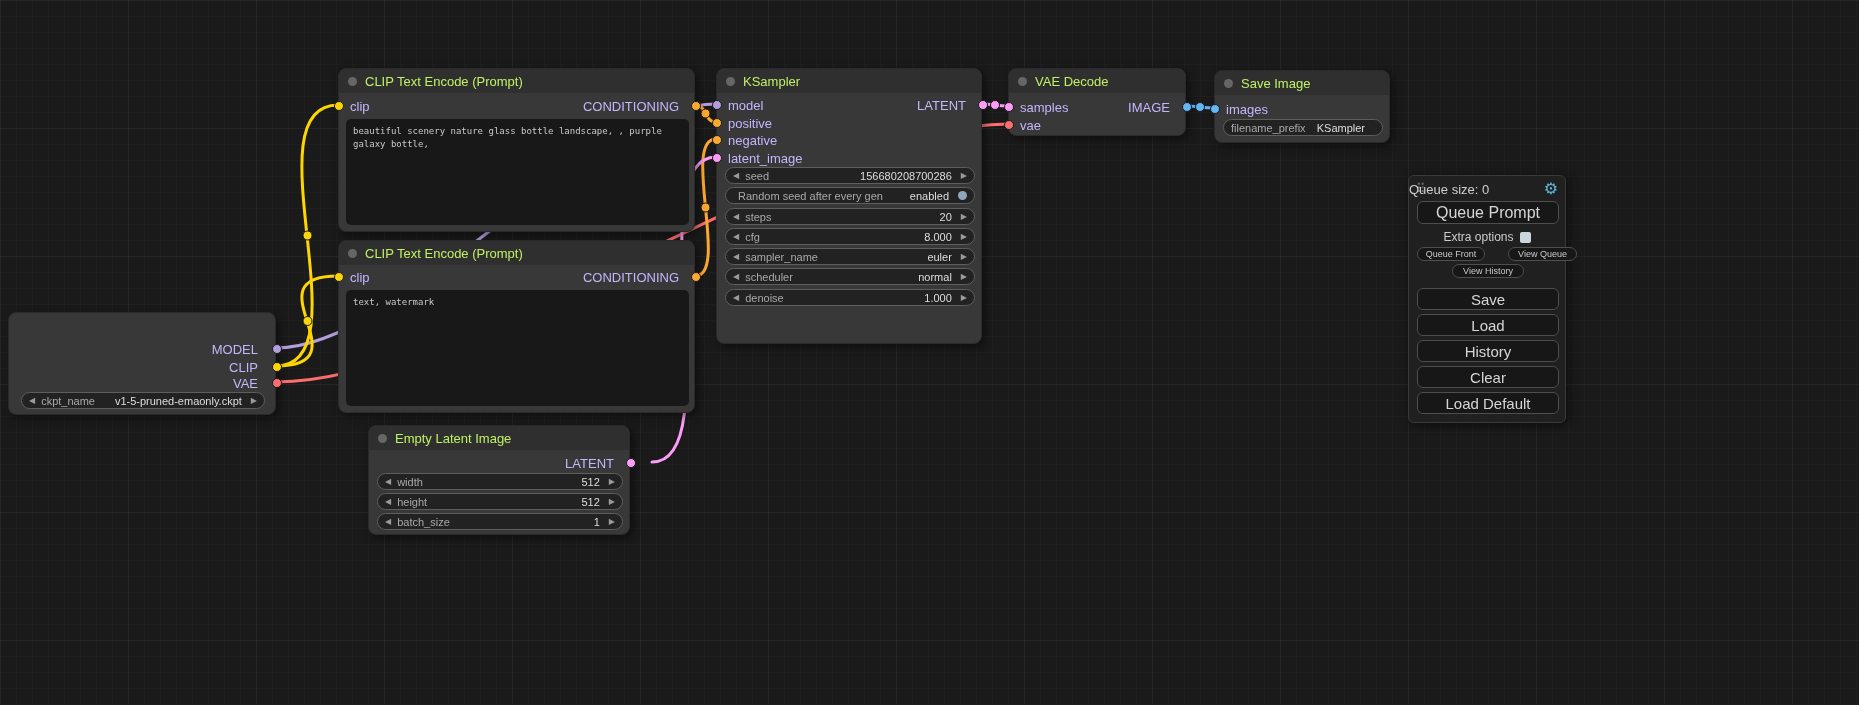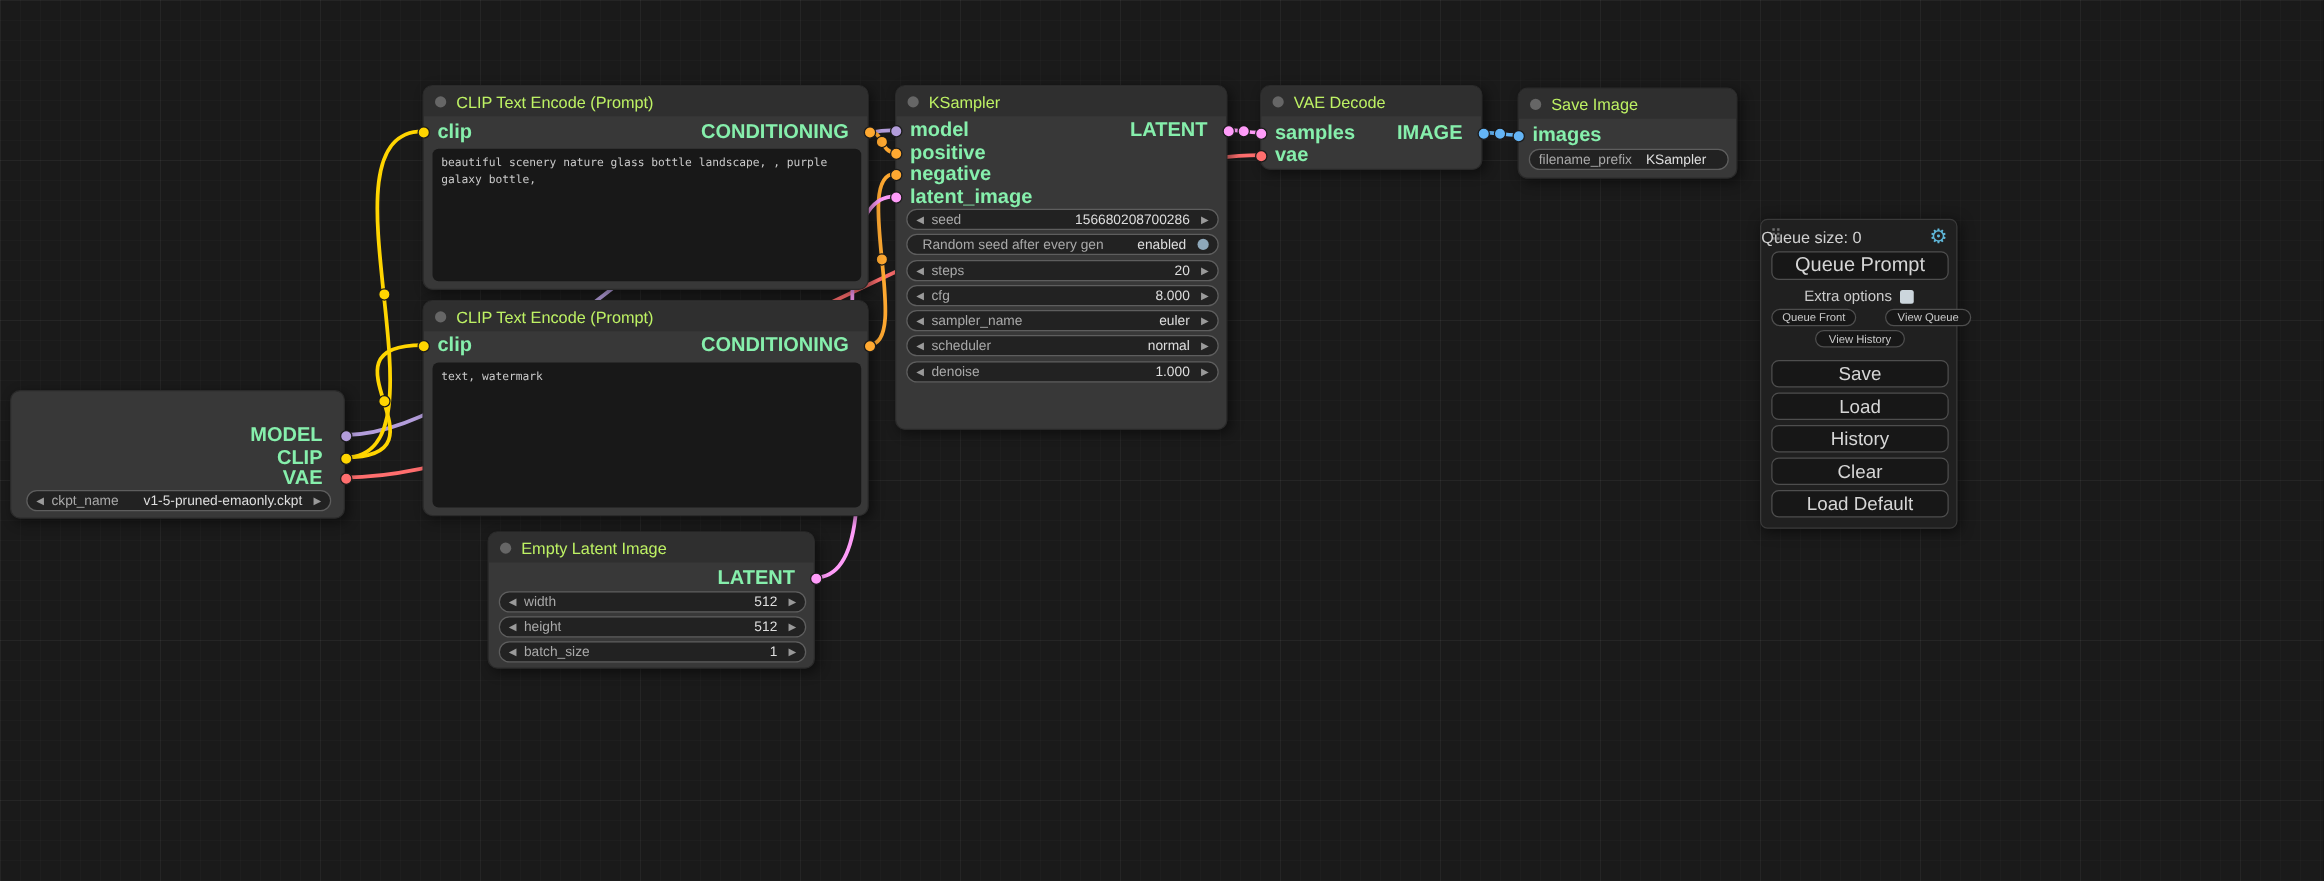--- a/index.html
+++ b/index.html
@@ -32,21 +32,21 @@
     display:flex; align-items:center; padding:0 9px; gap:8px;
     color:#bef264; font-size:13px; cursor:move;
   }
   .title-dot { width:9px; height:9px; border-radius:50%; background:#666; flex:none; }
   .slot-dot {
     position:absolute; width:10px; height:10px; border-radius:50%;
     transform:translate(-50%,-50%); border:1px solid #1b1b1b; z-index:4;
   }
   .sd-model{background:#B39DDB}.sd-clip{background:#FFD500}.sd-vae{background:#FF6E6E}
   .sd-cond{background:#FFA931}.sd-latent{background:#FF9CF9}.sd-image{background:#64B5F6}
-  .slot-label { position:absolute; font-size:16px; color:#86efac; transform:translateY(-50%); white-space:nowrap;font-weight:bold; }
+  .slot-label { position:absolute; font-size:13px; color:#c4b5fd; transform:translateY(-50%); white-space:nowrap; }
   .widget {
     position:absolute; background:#222; border:1px solid #5e5e5e;
     border-radius:9px; display:flex; align-items:center; height:17px;
     font-size:11px; padding:0 7px; gap:6px; white-space:nowrap; cursor:pointer;
   }
   .widget .arrow { color:#9a9a9a; font-size:8px; line-height:1; flex:none; }
   .widget .wname { color:#a9a9a9; overflow:hidden; }
   .widget .wval { margin-left:auto; color:#dedede; padding-right:3px; }
   .widget .knob { width:9px; height:9px; border-radius:50%; background:#8ea8ba; flex:none; }
   .prompt-text {
@@ -132,21 +132,21 @@
       <span class="title-dot"></span>
       <span>CLIP Text Encode (Prompt)</span>
     </div>
     <span class="slot-dot sd-clip" style="left:0px;top:36px"></span>
     <span class="slot-label" style="left:11px;top:36px">clip</span>
     <span class="slot-label" style="right:15px;top:36px">CONDITIONING</span>
     <span class="slot-dot sd-cond" style="left:357px;top:36px"></span>
     <textarea class="prompt-text" style="left: 7px; top: 49px; width: 343px; height: 116px;" spellcheck="false">text, watermark</textarea>
   </div>
 
-  <div class="node" style="left:390px;top:425px;width:262px;height:110px">
+  <div class="node" style="left:368px;top:425px;width:262px;height:110px">
     <div class="node-title">
       <span class="title-dot"></span>
       <span>Empty Latent Image</span>
     </div>
     <span class="slot-label" style="right:15px;top:37px">LATENT</span>
     <span class="slot-dot sd-latent" style="left:262px;top:37px"></span>
     <div class="widget" style="left:8px;top:47px;width:246px">
       <span class="arrow">◀</span>
       <span class="wname">width</span>
       <span class="wval">512</span>

